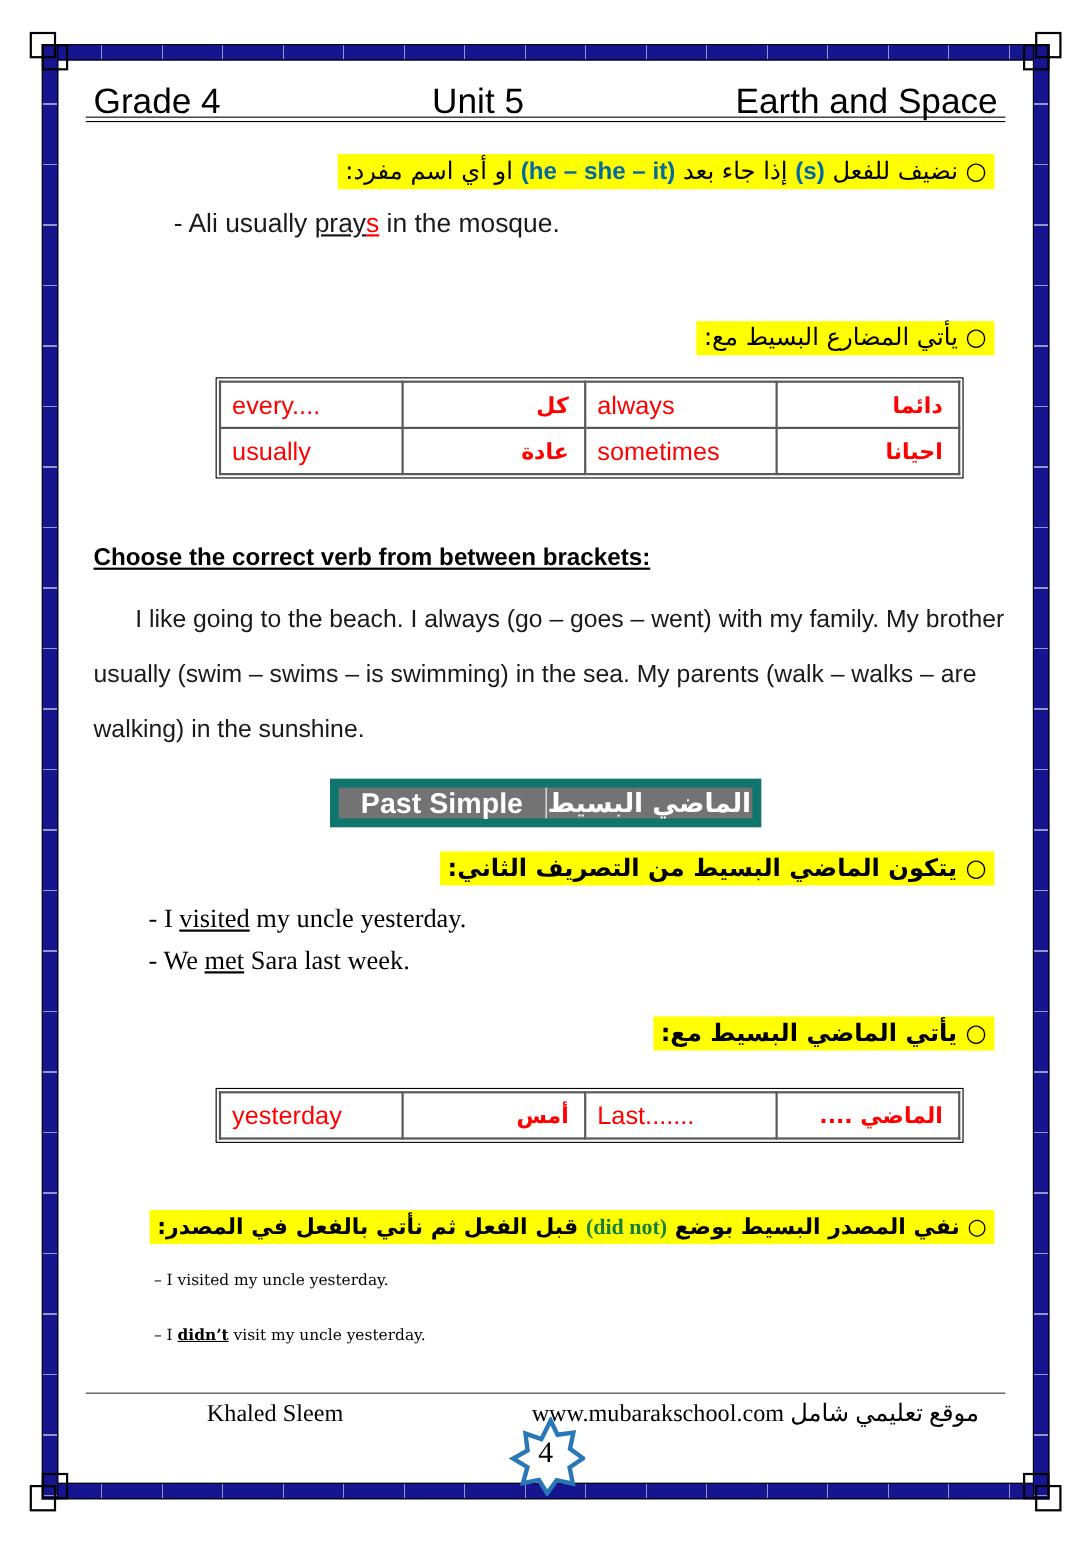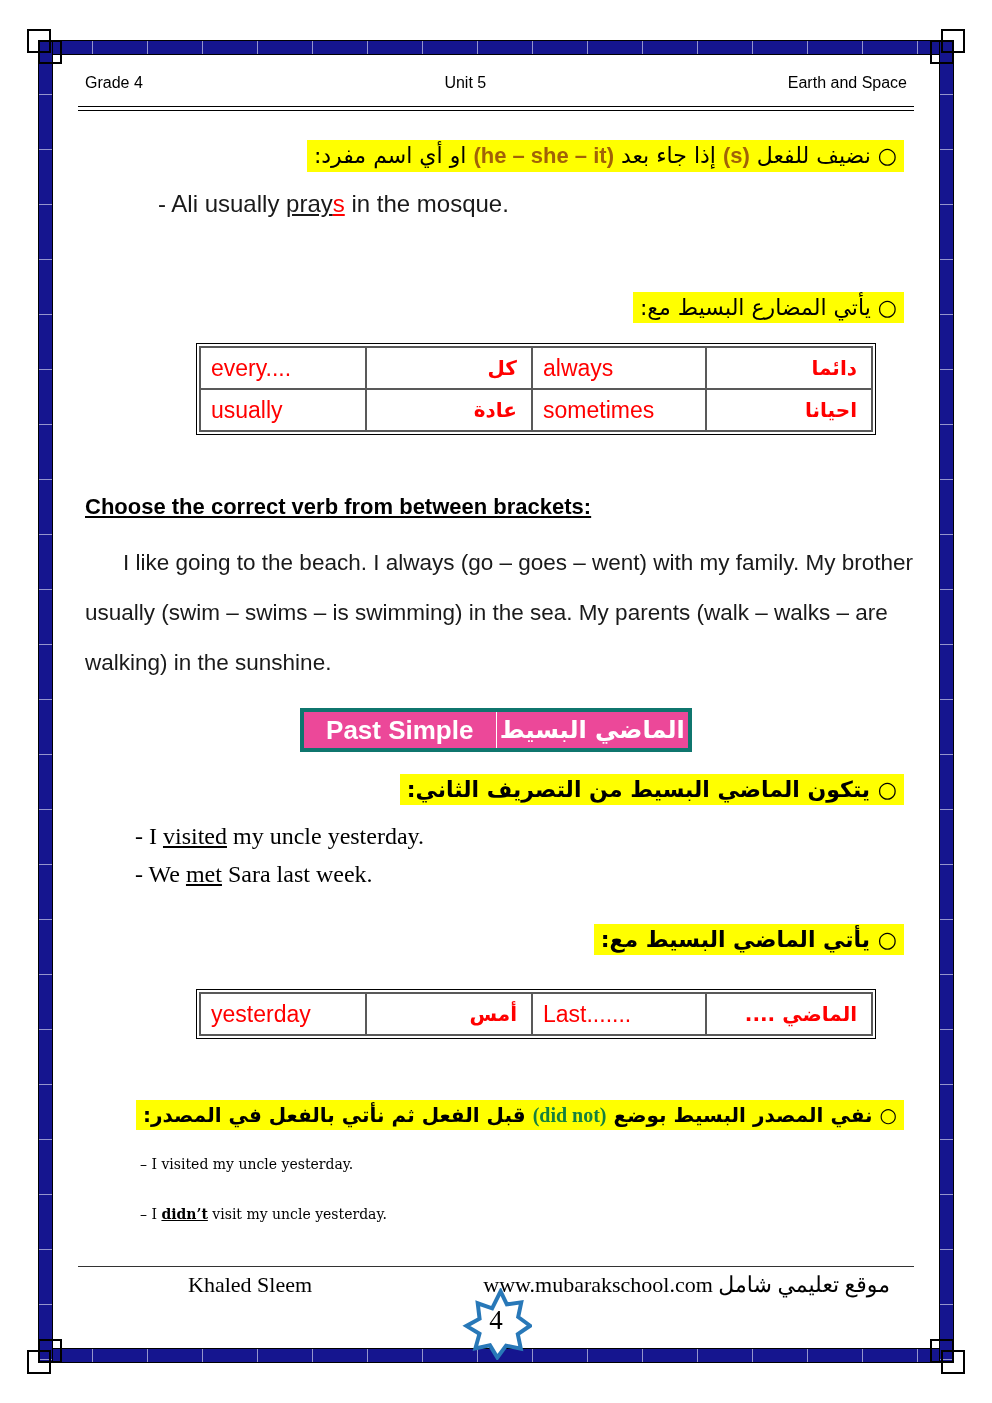--- a/index.html
+++ b/index.html
@@ -21,48 +21,48 @@
   .corner.tl{left:27px;top:29px;}
   .corner.tr{right:27px;top:29px;transform:scaleX(-1);}
   .corner.bl{left:27px;bottom:29px;transform:scaleY(-1);}
   .corner.br{right:27px;bottom:29px;transform:scale(-1,-1);}
 
   
   .content{position:absolute;left:60px;top:60px;width:872px;height:1283px;}
   .abs{position:absolute;}
 
   .hdr{left:25px;right:25px;top:14px;display:flex;justify-content:space-between;align-items:baseline;
-    font-size:16px;color:#000;}
+    font-size:32px;color:#000;}
   .hdr-rule{left:18px;right:18px;top:46px;height:3px;border-top:1px solid #000;border-bottom:1px solid #000;}
 
   .hl-row{left:20px;right:28px;text-align:right;}
   .hl{display:inline-block;background:#ffff00;padding:3px 7px;font-size:22px;color:#000;
     font-family:"DejaVu Sans", sans-serif;direction:rtl;unicode-bidi:embed;}
-  .hl .red{color:#a16207;font-weight:bold;font-family:"Liberation Sans",sans-serif;}
+  .hl .red{color:#0369a1;font-weight:bold;font-family:"Liberation Sans",sans-serif;}
   .hl .ltr{direction:ltr;unicode-bidi:isolate;}
   .hl.heavy{font-weight:bold;}
   .hl .didnot{font-family:"Liberation Serif",serif;font-weight:bold;color:#15803d;}
 
   .examples{left:98px;font-size:24px;line-height:36px;color:#1a1a1a;}
   .u{text-decoration:underline;}
   .red-s{color:#ff0000;}
 
   .tbl{left:136px;border:1px solid #000;padding:2px;background:#fff;}
   .tbl table{border-collapse:collapse;border:2.5px solid #000;table-layout:fixed;}
   .tbl td{border:2px solid #595959;height:40px;font-size:23px;color:#ff0000;overflow:hidden;white-space:nowrap;}
   .tbl td.en{width:150px;text-align:left;padding:0 4px 0 10px;font-family:"Liberation Sans",sans-serif;}
   .tbl td.en3{width:158px;}
   .tbl td.ar{width:146px;text-align:right;padding:0 14px 0 4px;direction:rtl;
     font-family:"DejaVu Sans",sans-serif;font-weight:bold;font-size:20px;}
 
   .ex-heading{left:25px;font-size:22px;font-weight:bold;text-decoration:underline;color:#000;}
   .ex-para{left:25px;width:828px;font-size:22.5px;line-height:50px;color:#1a1a1a;text-indent:38px;text-align:left;}
 
-  .banner{left:50%;transform:translateX(-50%);width:392px;height:44px;background:#ec4899;
-    border:4px solid #0f766e;display:flex;box-sizing:border-box;}
+  .banner{left:50%;transform:translateX(-50%);width:392px;height:44px;background:#737373;
+    border:8px solid #0f766e;display:flex;box-sizing:border-box;}
   .banner .half{flex:1;display:flex;align-items:center;justify-content:center;color:#fff;font-weight:bold;}
   .banner .en{font-size:26px;border-right:1.5px solid #fff;font-family:"Liberation Sans",sans-serif;}
   .banner .ar{font-size:24px;font-family:"DejaVu Sans",sans-serif;direction:rtl;}
 
   .serif-ex{left:75px;font-family:"Liberation Serif",serif;font-size:24px;line-height:38px;color:#000;}
   .neg-ex{left:80px;font-family:"DejaVu Serif",serif;font-size:14px;color:#000;}
   .neg-ex .b{font-weight:bold;text-decoration:underline;}
 
   .foot-rule{left:18px;right:18px;border-top:1.5px solid #333;}
   .foot-row{left:0;right:0;font-family:"Liberation Serif",serif;font-size:22px;color:#000;}

